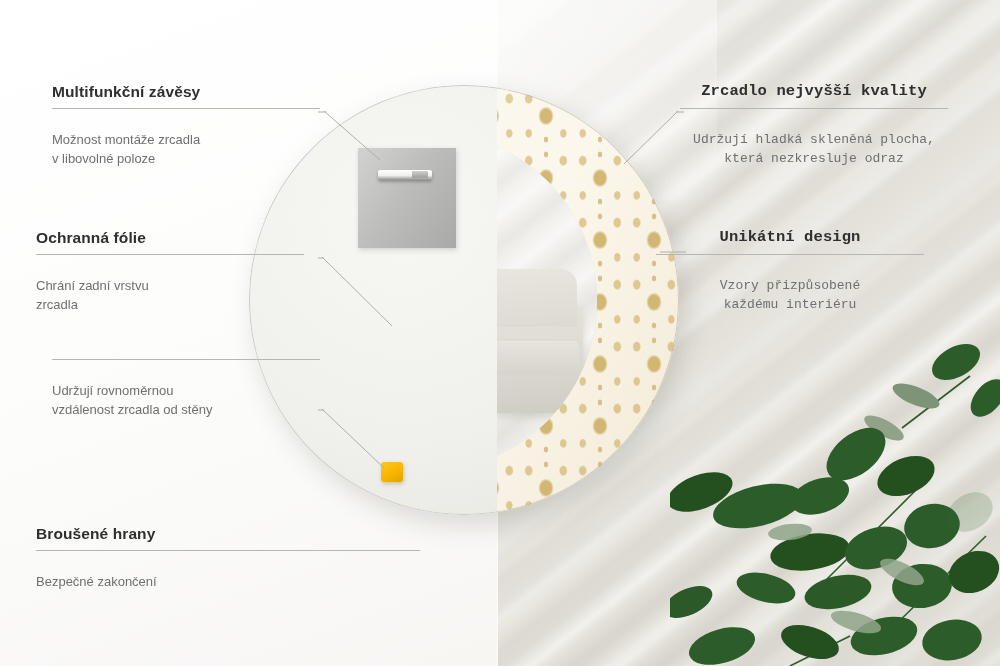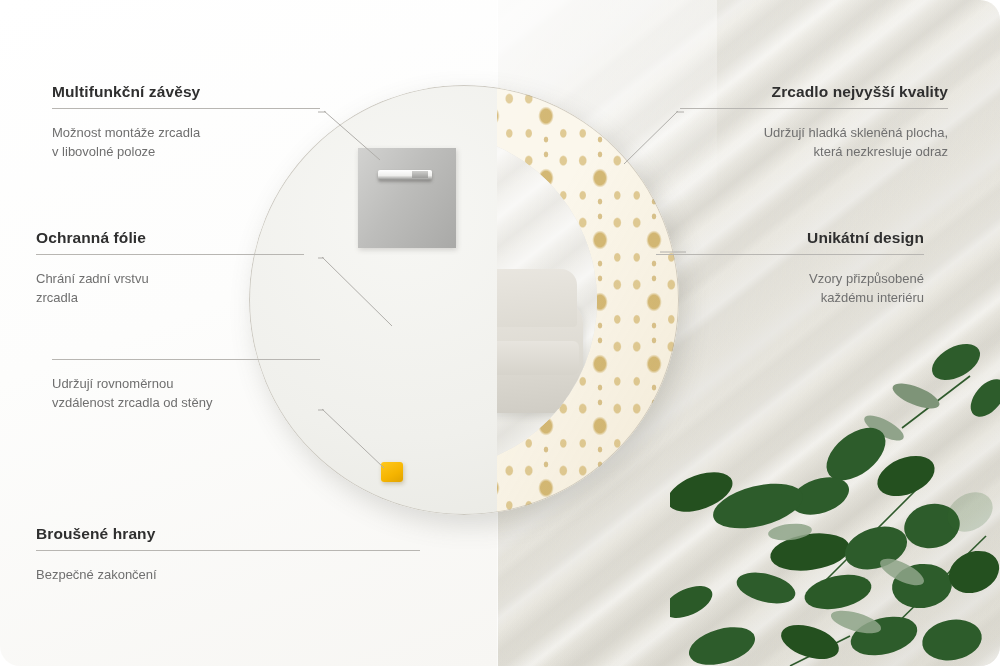--- a/index.html
+++ b/index.html
@@ -1,21 +1,21 @@
 <!DOCTYPE html>
 <html><head>
 <meta charset="utf-8">
 <style>
   html,body{margin:0;padding:0;}
   body{
     width:1000px;height:666px;overflow:hidden;
     font-family:"Liberation Sans", sans-serif;
     background:#ffffff;
   }
-  .stage{position:relative;width:1000px;height:666px;overflow:hidden;border-radius:20px;}
+  .stage{position:relative;width:1000px;height:666px;overflow:hidden;}
 
   
   .bg-left{
     position:absolute;left:0;top:0;width:497px;height:666px;
     background:linear-gradient(160deg,#ffffff 0%,#fdfdfc 45%,#f7f6f3 100%);
   }
   .bg-right{
     position:absolute;left:497px;top:0;width:503px;height:666px;
     background:linear-gradient(150deg,#f2f1ec 0%,#eceae3 40%,#e7e5dd 75%,#e2e0d7 100%);
   }
@@ -195,28 +195,28 @@
   .leaves svg{display:block;}
 
   
   .callout{position:absolute;}
   .callout h3{
     margin:0;
     font-size:15.5px;font-weight:bold;color:#2f2f2f;
     letter-spacing:.1px;line-height:1.25;
   }
   .callout p{
-    margin:15px 0 0;
+    margin:22px 0 0;
     font-size:13px;color:#6f6f6f;line-height:1.45;font-weight:400;
   }
   .rule{
     margin-top:7px;height:1px;background:#b8b6b2;
   }
   .left-callout{text-align:left;}
-  .right-callout{text-align:right;}
+  .right-callout{text-align:center;font-family:Liberation Mono, monospace;}
 
   .connector{position:absolute;pointer-events:none;}
   .connector line{stroke:#b0aeaa;stroke-width:1;}
 </style>
 </head>
 <body>
 
 <div class="stage">
 
   <div class="bg-left"></div>

